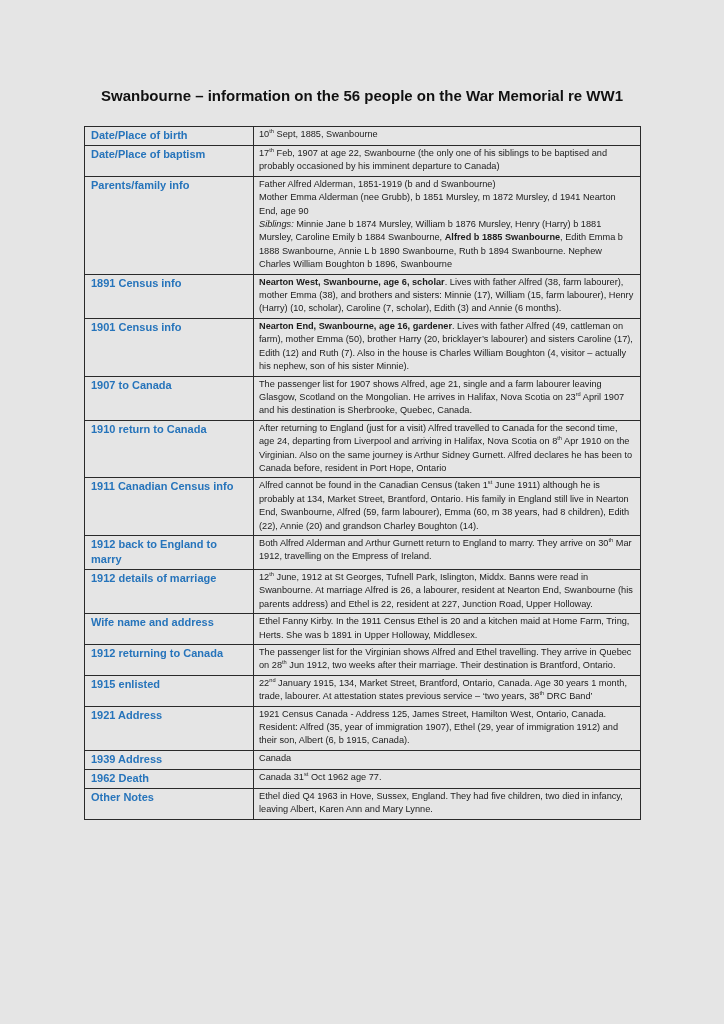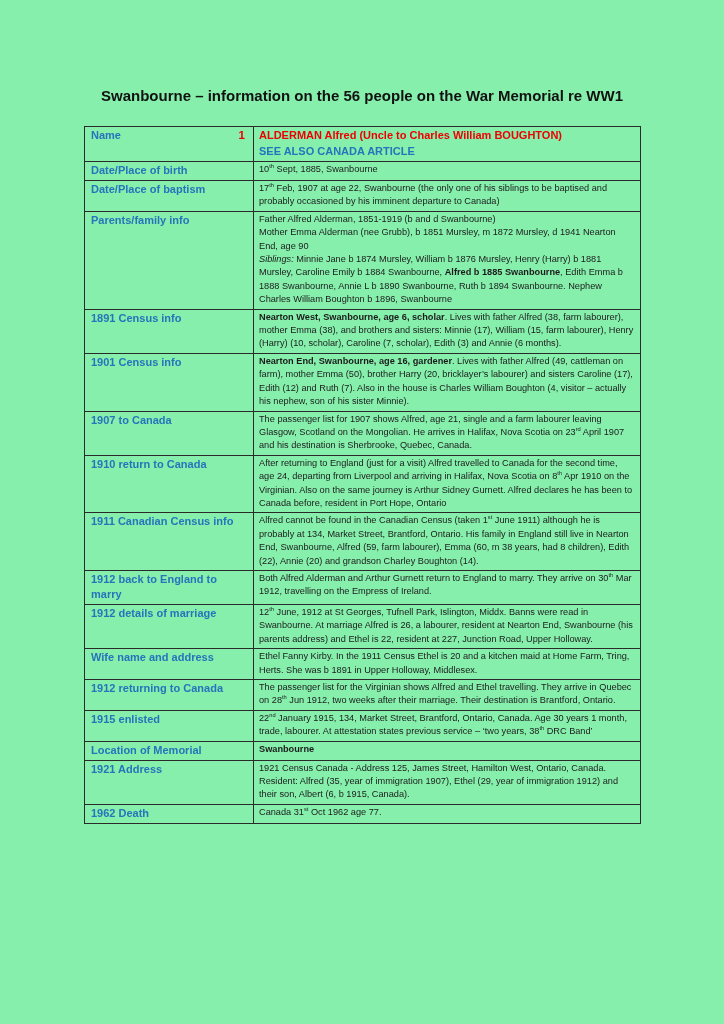--- a/index.html
+++ b/index.html
@@ -1,17 +1,17 @@
 <!DOCTYPE html>
 <html style="--label-blue: #2674bb; --accent-red: #ee0000;"><head>
 <meta charset="utf-8">
 <style>
   html, body { margin:0; padding:0; background:#ffffff; }
   .page {
-    position:relative; width:724px; height:1024px; background:#86efac;
+    position:relative; width:724px; height:1024px; background:#e5e5e5;
     font-family:"Liberation Sans", sans-serif; overflow:hidden;
   }
   .title {
     position:absolute; top:87px; left:0; width:724px; text-align:center;
     font-size:15px; font-weight:bold; color:#111; margin:0; letter-spacing:0px;
   }
   .doc-table {
     position:absolute; top:126px; left:84px; width:557px;
     border-collapse:collapse; table-layout:fixed;
   }
@@ -38,32 +38,20 @@
 </head>
 <body>
 
 <div class="page">
   <h1 class="title">Swanbourne – information on the 56 people on the War Memorial re WW1</h1>
   <table class="doc-table">
     <tbody>
         <tr>
           <td class="label-cell">
             <div class="label-wrap">
-              <span>Name</span>
-              <span class="row-number">1</span>
-            </div>
-          </td>
-          <td class="value-cell large">
-            <p><span class="b c-red">ALDERMAN Alfred (Uncle to Charles William BOUGHTON)</span></p>
-            <p><span class="b c-blue">SEE ALSO CANADA ARTICLE</span></p>
-          </td>
-        </tr>
-        <tr>
-          <td class="label-cell">
-            <div class="label-wrap">
               <span>Date/Place of birth</span>
             </div>
           </td>
           <td class="value-cell">
             <p><span>10</span><span class="sup">th</span><span> Sept, 1885, Swanbourne</span></p>
           </td>
         </tr>
         <tr>
           <td class="label-cell">
             <div class="label-wrap">
@@ -182,42 +170,52 @@
               <span>1915 enlisted</span>
             </div>
           </td>
           <td class="value-cell">
             <p><span>22</span><span class="sup">nd</span><span> January 1915, 134, Market Street, Brantford, Ontario, Canada. Age 30 years 1 month, trade, labourer. At attestation states previous service – ‘two years, 38</span><span class="sup">th</span><span> DRC Band’</span></p>
           </td>
         </tr>
         <tr>
           <td class="label-cell">
             <div class="label-wrap">
-              <span>Location of Memorial</span>
-            </div>
-          </td>
-          <td class="value-cell">
-            <p><span class="b">Swanbourne</span></p>
-          </td>
-        </tr>
-        <tr>
-          <td class="label-cell">
-            <div class="label-wrap">
               <span>1921 Address</span>
             </div>
           </td>
           <td class="value-cell">
             <p><span>1921 Census Canada - Address 125, James Street, Hamilton West, Ontario, Canada. Resident: Alfred (35, year of immigration 1907), Ethel (29, year of immigration 1912) and their son, Albert (6, b 1915, Canada).</span></p>
           </td>
         </tr>
         <tr>
           <td class="label-cell">
             <div class="label-wrap">
+              <span>1939 Address</span>
+            </div>
+          </td>
+          <td class="value-cell">
+            <p><span>Canada</span></p>
+          </td>
+        </tr>
+        <tr>
+          <td class="label-cell">
+            <div class="label-wrap">
               <span>1962 Death</span>
             </div>
           </td>
           <td class="value-cell">
             <p><span>Canada 31</span><span class="sup">st</span><span> Oct 1962 age 77.</span></p>
+          </td>
+        </tr>
+        <tr>
+          <td class="label-cell">
+            <div class="label-wrap">
+              <span>Other Notes</span>
+            </div>
+          </td>
+          <td class="value-cell">
+            <p><span>Ethel died Q4 1963 in Hove, Sussex, England. They had five children, two died in infancy, leaving Albert, Karen Ann and Mary Lynne.</span></p>
           </td>
         </tr>
       </tbody>
   </table>
 </div>
 
 </body></html>

